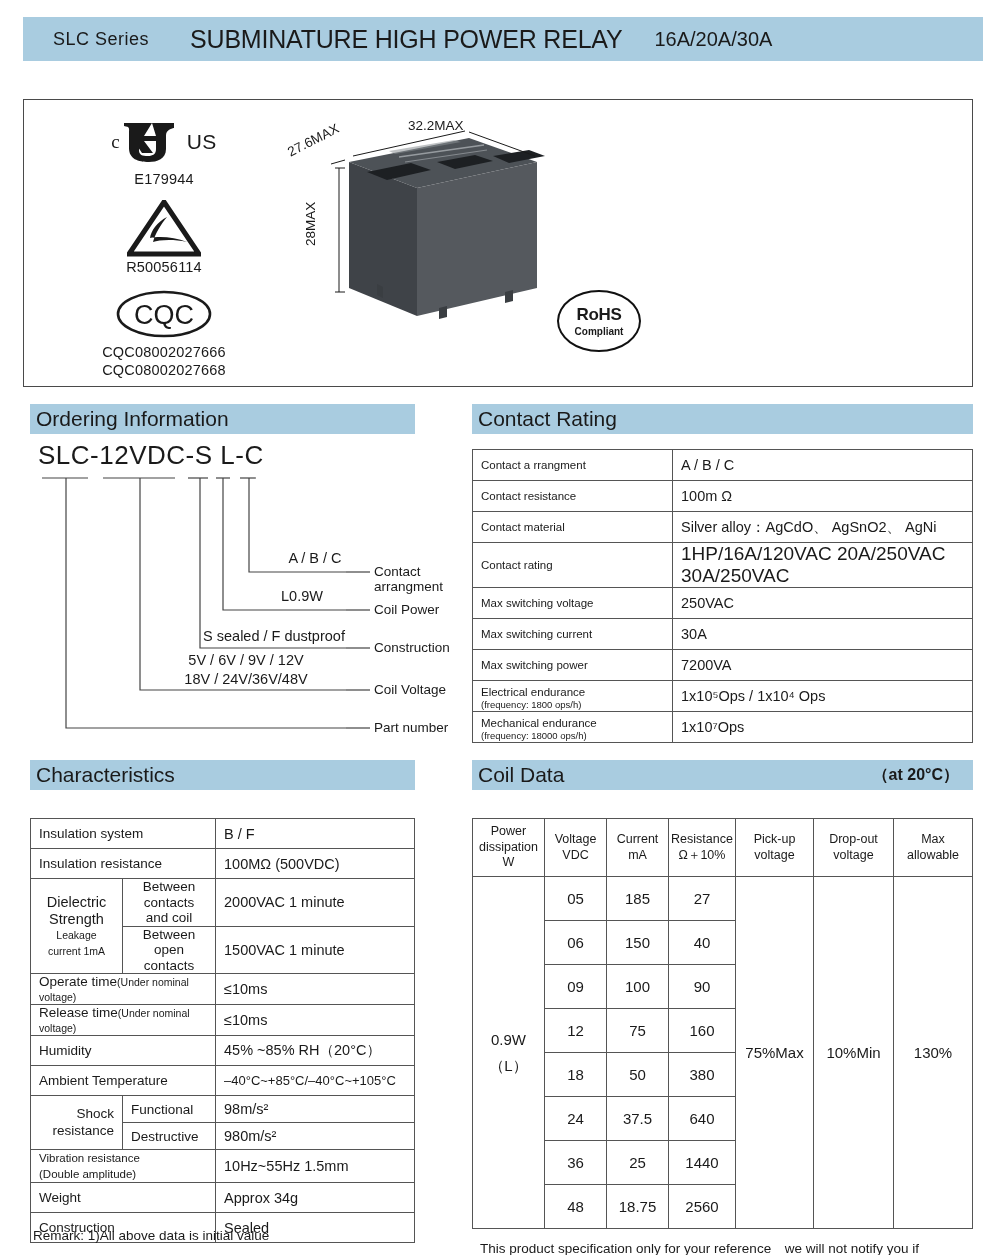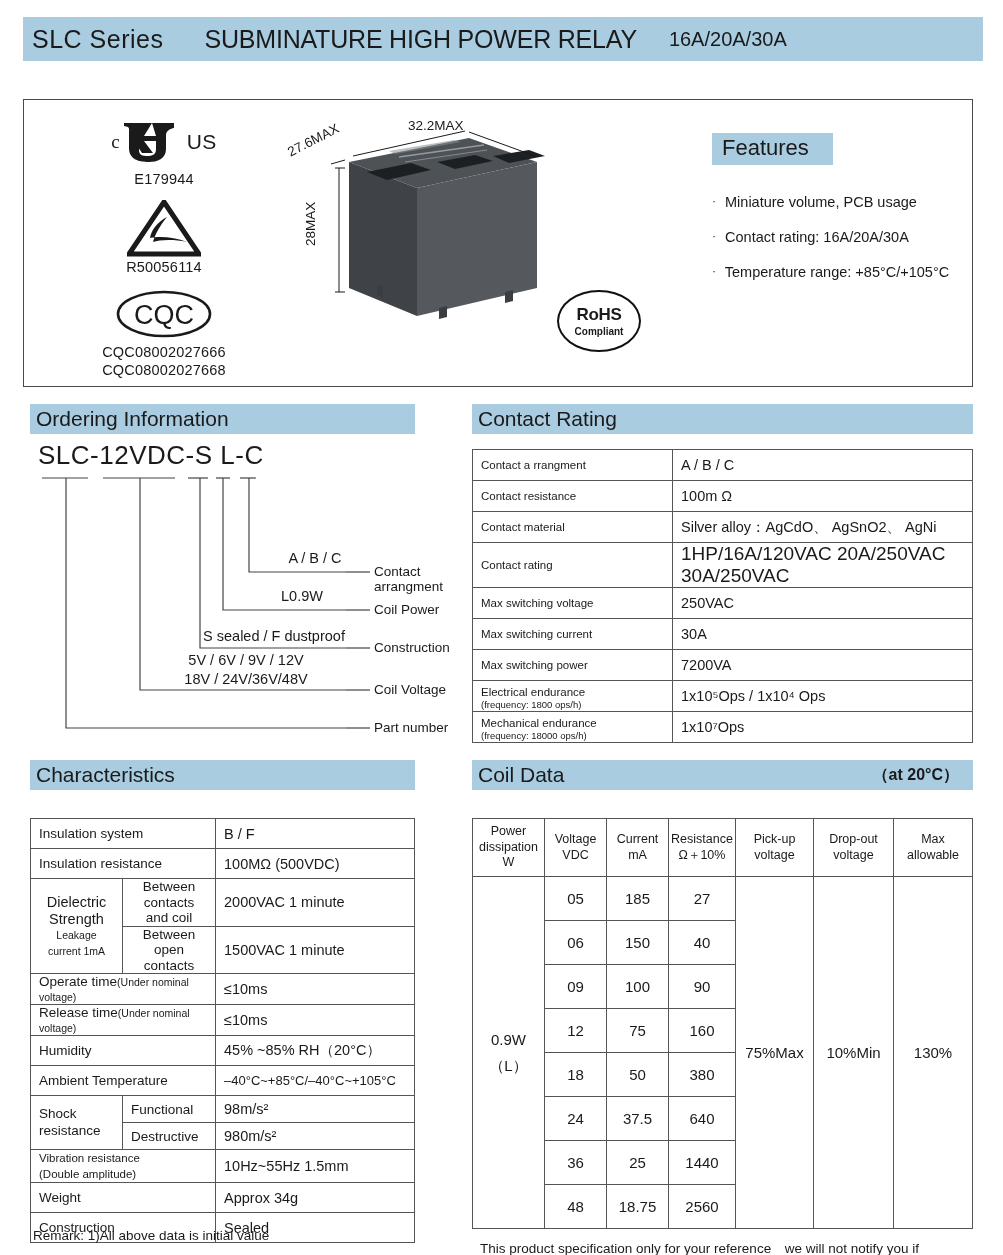--- a/index.html
+++ b/index.html
@@ -14,21 +14,21 @@
   .page { position: relative; width: 1003px; height: 1255px; }
 
   
   .titlebar {
     position: absolute; left: 23px; top: 17px;
     width: 960px; height: 44px;
     background: #a9cce0;
     display: flex; align-items: center;
   }
   .title-series {
-    font-size: 25px; letter-spacing: .5px; margin-left: 9px;
+    font-size: 18px; letter-spacing: .5px; margin-left: 30px;
     font-family: "Liberation Sans", sans-serif;
   }
   .title-main {
     font-size: 25px; margin-left: 41px; letter-spacing: -0.2px;
   }
   .title-rating { font-size: 20px; margin-left: 32px; }
 
   
   .topbox {
     position: absolute; left: 23px; top: 99px;
@@ -190,37 +190,20 @@
       <span class="dim-top" style="left:129px; top:2px;">32.2MAX</span>
       <span class="dim-top" style="left:6px; top:30px; transform:rotate(-27deg); transform-origin:left top;">27.6MAX</span>
       <span class="dim-top" style="left:24px; top:130px; transform:rotate(-90deg); transform-origin:left top;">28MAX</span>
 
       <div class="rohs">
         <span class="rohs-main">RoHS</span>
         <span class="rohs-sub">Compliant</span>
       </div>
     </div>
 
-    <div class="features">
-      <div class="feat-head">Features</div>
-      <div class="feat-list">
-        <div class="feat-item">
-          <span class="dot">·</span>
-          <span>Miniature volume, PCB usage</span>
-        </div>
-        <div class="feat-item">
-          <span class="dot">·</span>
-          <span>Contact rating: 16A/20A/30A</span>
-        </div>
-        <div class="feat-item">
-          <span class="dot">·</span>
-          <span>Temperature range: +85°C/+105°C</span>
-        </div>
-      </div>
-    </div>
   </div>
 
   <div class="secbar" id="bar-ordering">
     <span class="sec-title">Ordering  Information</span>
   </div>
   <div class="secbar" id="bar-contact">
     <span class="sec-title">Contact Rating</span>
   </div>
   <div class="secbar" id="bar-charact">
     <span class="sec-title">Characteristics</span>
@@ -358,21 +341,21 @@
     </tr>
     <tr>
       <td colspan="2" style="height:30px">Humidity</td>
       <td class="v">45% ~85% RH（20°C）</td>
     </tr>
     <tr>
       <td colspan="2" style="height:30px">Ambient Temperature</td>
       <td class="v" style="font-size:13px">–40°C~+85°C/–40°C~+105°C</td>
     </tr>
     <tr>
-      <td rowspan="2" style="text-align:left;line-height:1.2">Shock resistance</td>
+      <td rowspan="2" style="text-align:right;line-height:1.2">Shock resistance</td>
       <td style="height:27px">Functional</td>
       <td class="v">98m/s²</td>
     </tr>
     <tr>
       <td style="height:27px">Destructive</td>
       <td class="v">980m/s²</td>
     </tr>
     <tr>
       <td colspan="2" style="height:32px;line-height:1.2">
         <span class="c-mid">Vibration resistance</span><br>

